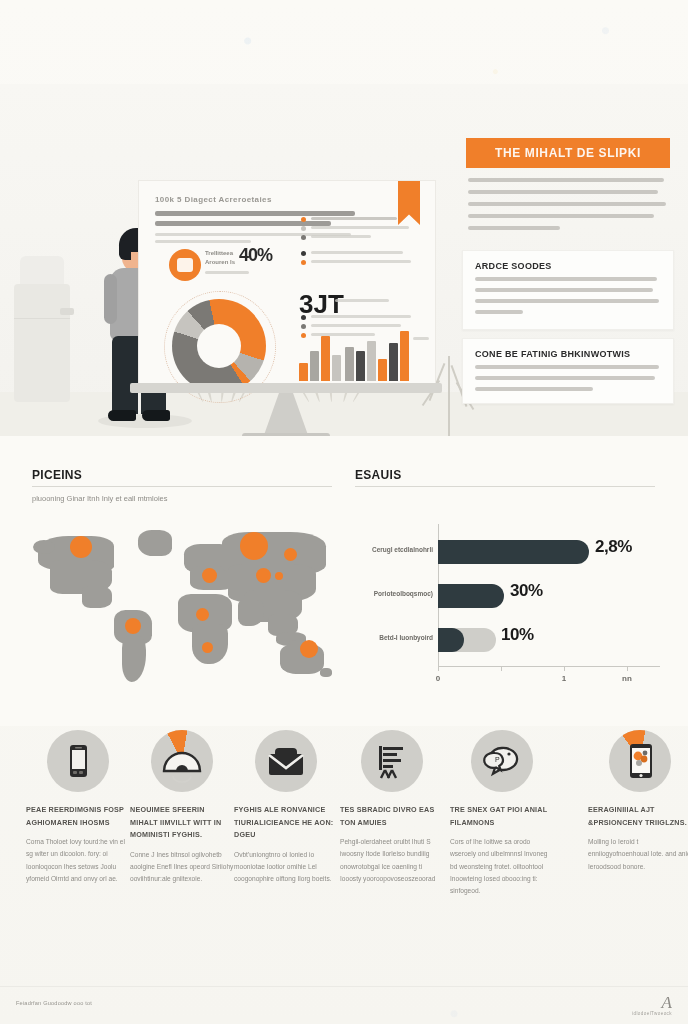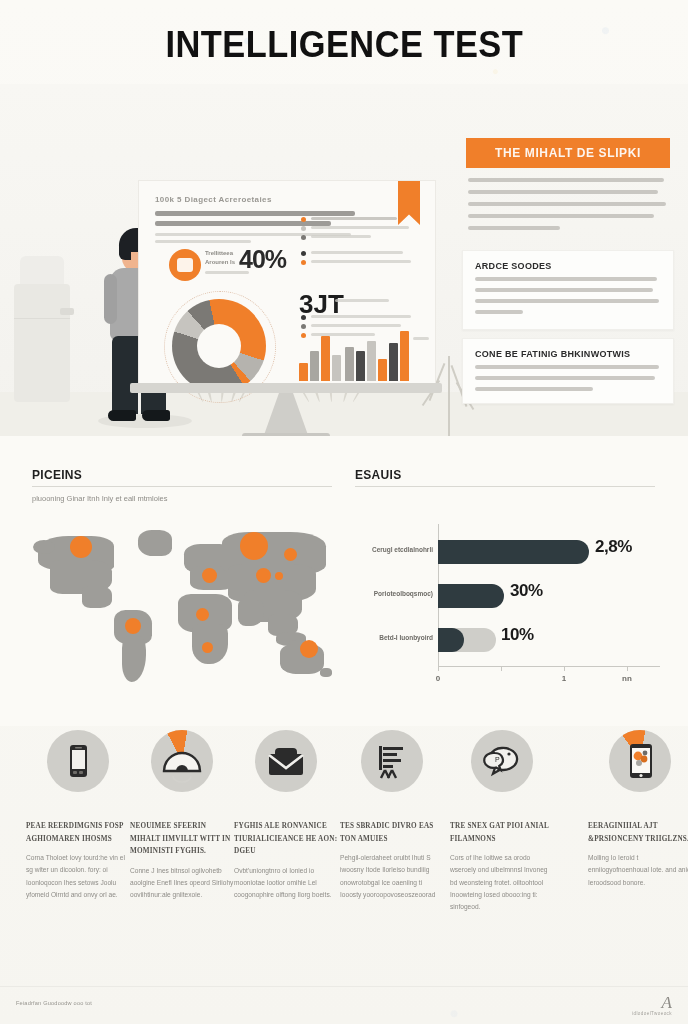--- a/index.html
+++ b/index.html
@@ -87,21 +87,21 @@
       #f07f2a 150deg 160deg,
       #7b7975 160deg 300deg,
       #c6c4bf 300deg 330deg,
       #7b7975 330deg 360deg);}
   .donut-hole{position:absolute;left:25px;top:25px;width:44px;height:44px;background:#fbfaf7;border-radius:50%;}
   .donut-ticks{position:absolute;left:-8px;top:-8px;width:110px;height:110px;border-radius:50%;
     border:1px dotted #d8b49a;opacity:.8;}
 
   .mini-badge{position:absolute;left:30px;top:68px;width:32px;height:32px;border-radius:50%;background:#f07f2a;}
   .mini-badge-in{position:absolute;left:8px;top:9px;width:16px;height:14px;background:#fdf3ea;border-radius:3px;}
-  .pct-big{position:absolute;left:100px;top:64px;font-size:25px;font-weight:bold;color:#2a2a2a;letter-spacing:-1px;}
+  .pct-big{position:absolute;left:100px;top:64px;font-size:18px;font-weight:bold;color:#2a2a2a;letter-spacing:-1px;}
   .pct-lab{position:absolute;left:66px;top:68px;font-size:6px;font-weight:bold;color:#8d8b86;line-height:1.5;}
   .num-big{position:absolute;left:160px;top:108px;font-size:26px;font-weight:bold;color:#1d1d1d;}
 
   .legend-dot{position:absolute;width:5px;height:5px;border-radius:50%;}
 
   .mbars{position:absolute;left:160px;top:148px;width:110px;height:52px;}
   .mbar{position:absolute;bottom:0;width:9px;border-radius:1px 1px 0 0;}
 
   
   .grass{position:absolute;background:#d9d7cf;border-radius:50%;transform-origin:bottom center;}
@@ -141,42 +141,39 @@
   .row-lab{position:absolute;right:calc(100% - 78px);font-size:6.5px;font-weight:bold;color:#6d6b66;
     text-align:right;white-space:nowrap;}
   .bar{position:absolute;left:83px;height:24px;background:#2f3b40;border-radius:0 12px 12px 0;}
   .bar-track{position:absolute;left:83px;height:24px;background:#cfcecа;border-radius:0 12px 12px 0;}
   .bar-val{position:absolute;font-size:17px;font-weight:bold;color:#1b1b1b;letter-spacing:-.5px;}
 
   
   .icons{position:absolute;left:0;top:730px;width:688px;height:250px;}
   .col{position:absolute;top:0;width:104px;}
   .circle{position:relative;margin:0 auto;width:62px;height:62px;border-radius:50%;background:#cfcec9;}
-  .ic-cap{margin-top:28px;font-size:7.2px;font-weight:bold;color:#55534f;line-height:1.75;letter-spacing:.2px;font-family:Liberation Serif, serif;}
+  .ic-cap{margin-top:12px;font-size:7.2px;font-weight:bold;color:#55534f;line-height:1.75;letter-spacing:.2px;}
   .ic-body{margin-top:7px;font-size:6.6px;color:#8e8c87;line-height:1.85;}
 
   .wedge{position:absolute;left:0;top:0;width:62px;height:62px;border-radius:50%;
     background:conic-gradient(from -28deg,#f07f2a 0deg 38deg,transparent 38deg 360deg);}
 
   
   .footer-rule{position:absolute;left:0;top:986px;width:688px;height:1px;background:#ebeae5;}
   .foot-txt{position:absolute;left:16px;top:1000px;font-size:5.6px;color:#97958f;letter-spacing:.2px;}
   .foot-logo{position:absolute;right:16px;top:994px;text-align:right;}
   .foot-mark{font-family:"Liberation Serif", serif;font-style:italic;font-size:17px;color:#8d8b86;line-height:1;}
   .foot-mark-sub{font-size:4.6px;color:#a5a39e;letter-spacing:.4px;}
 </style>
 </head>
 <body>
 
 <div class="page">
   <div class="paper-noise"></div>
 
-  <div class="title-wrap">
-    <span class="title">INTELLIGENCE TEST</span>
-  </div>
 
   <div class="scene">
     <div class="scene-bg"></div>
     <div class="floor"></div>
 
     <div class="cooler">
       <div class="cooler-top"></div>
       <div class="cooler-body"></div>
       <div class="cooler-tap"></div>
       <div class="cooler-line"></div>

